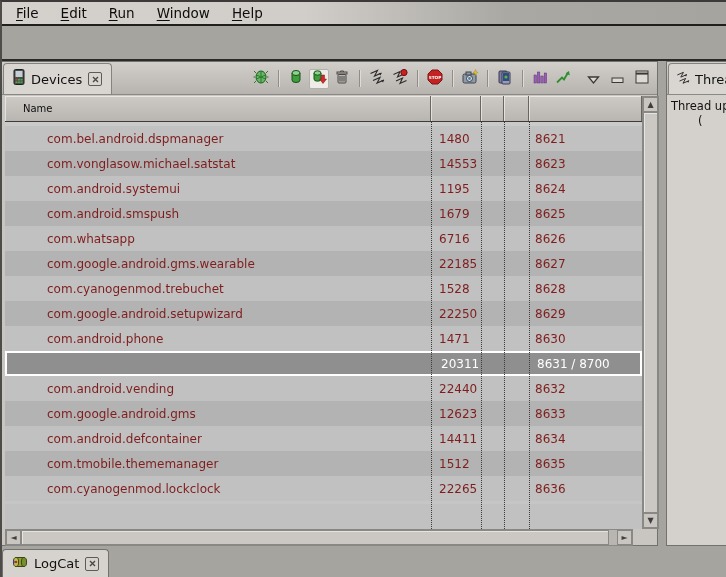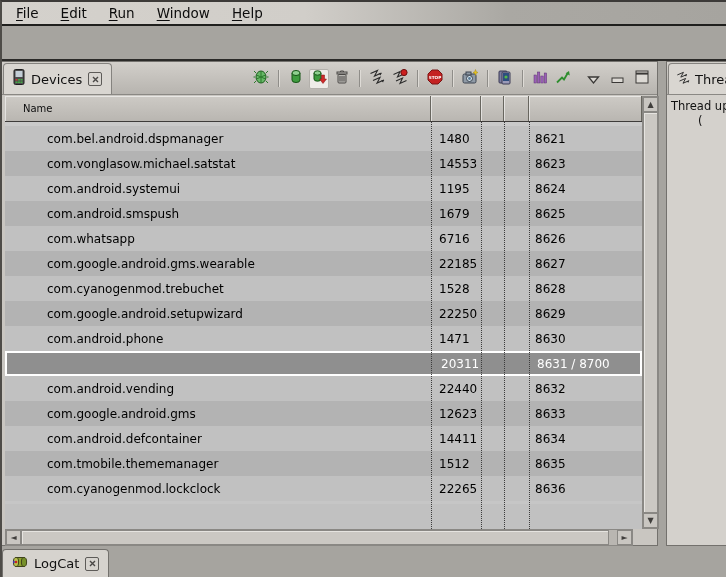--- a/index.html
+++ b/index.html
@@ -73,21 +73,21 @@
   .hc4{left:524px;width:113px;}
 
   .tbody-wrap{position:absolute;top:26px;left:0;width:637px;height:407px;overflow:hidden;background:#c1c1c1;}
   .sliver{width:100%;}
   .sliver.top{height:4px;background:#cacaca;}
   .sliver.bottom{height:3px;background:#c6c6c6;}
   .trow{position:relative;height:25px;box-sizing:border-box;}
   .trow.light{background:#c1c1c1;}
   .trow.dark{background:#b3b3b3;}
   .trow.selected{background:#8f8f8f;border:2px solid #ffffff;color:#ffffff;}
-  .trow span{position:absolute;top:50%;transform:translateY(-50%);font-size:12px;color:#000000;white-space:nowrap;}
+  .trow span{position:absolute;top:50%;transform:translateY(-50%);font-size:12px;color:#7f1d1d;white-space:nowrap;}
   .trow.selected span{color:#ffffff;}
   .c-name{left:42px;}
   .c-pid{left:434px;}
   .c-port{left:530px;}
   .colsep{position:absolute;top:0;bottom:0;width:0;border-left:1px dotted #3c3c3c;z-index:5;}
   .cs1{left:426px;} .cs2{left:476px;} .cs3{left:499px;} .cs4{left:524px;}
 
   
   .vscroll{
     position:absolute;left:640px;top:34px;width:17px;height:433px;

